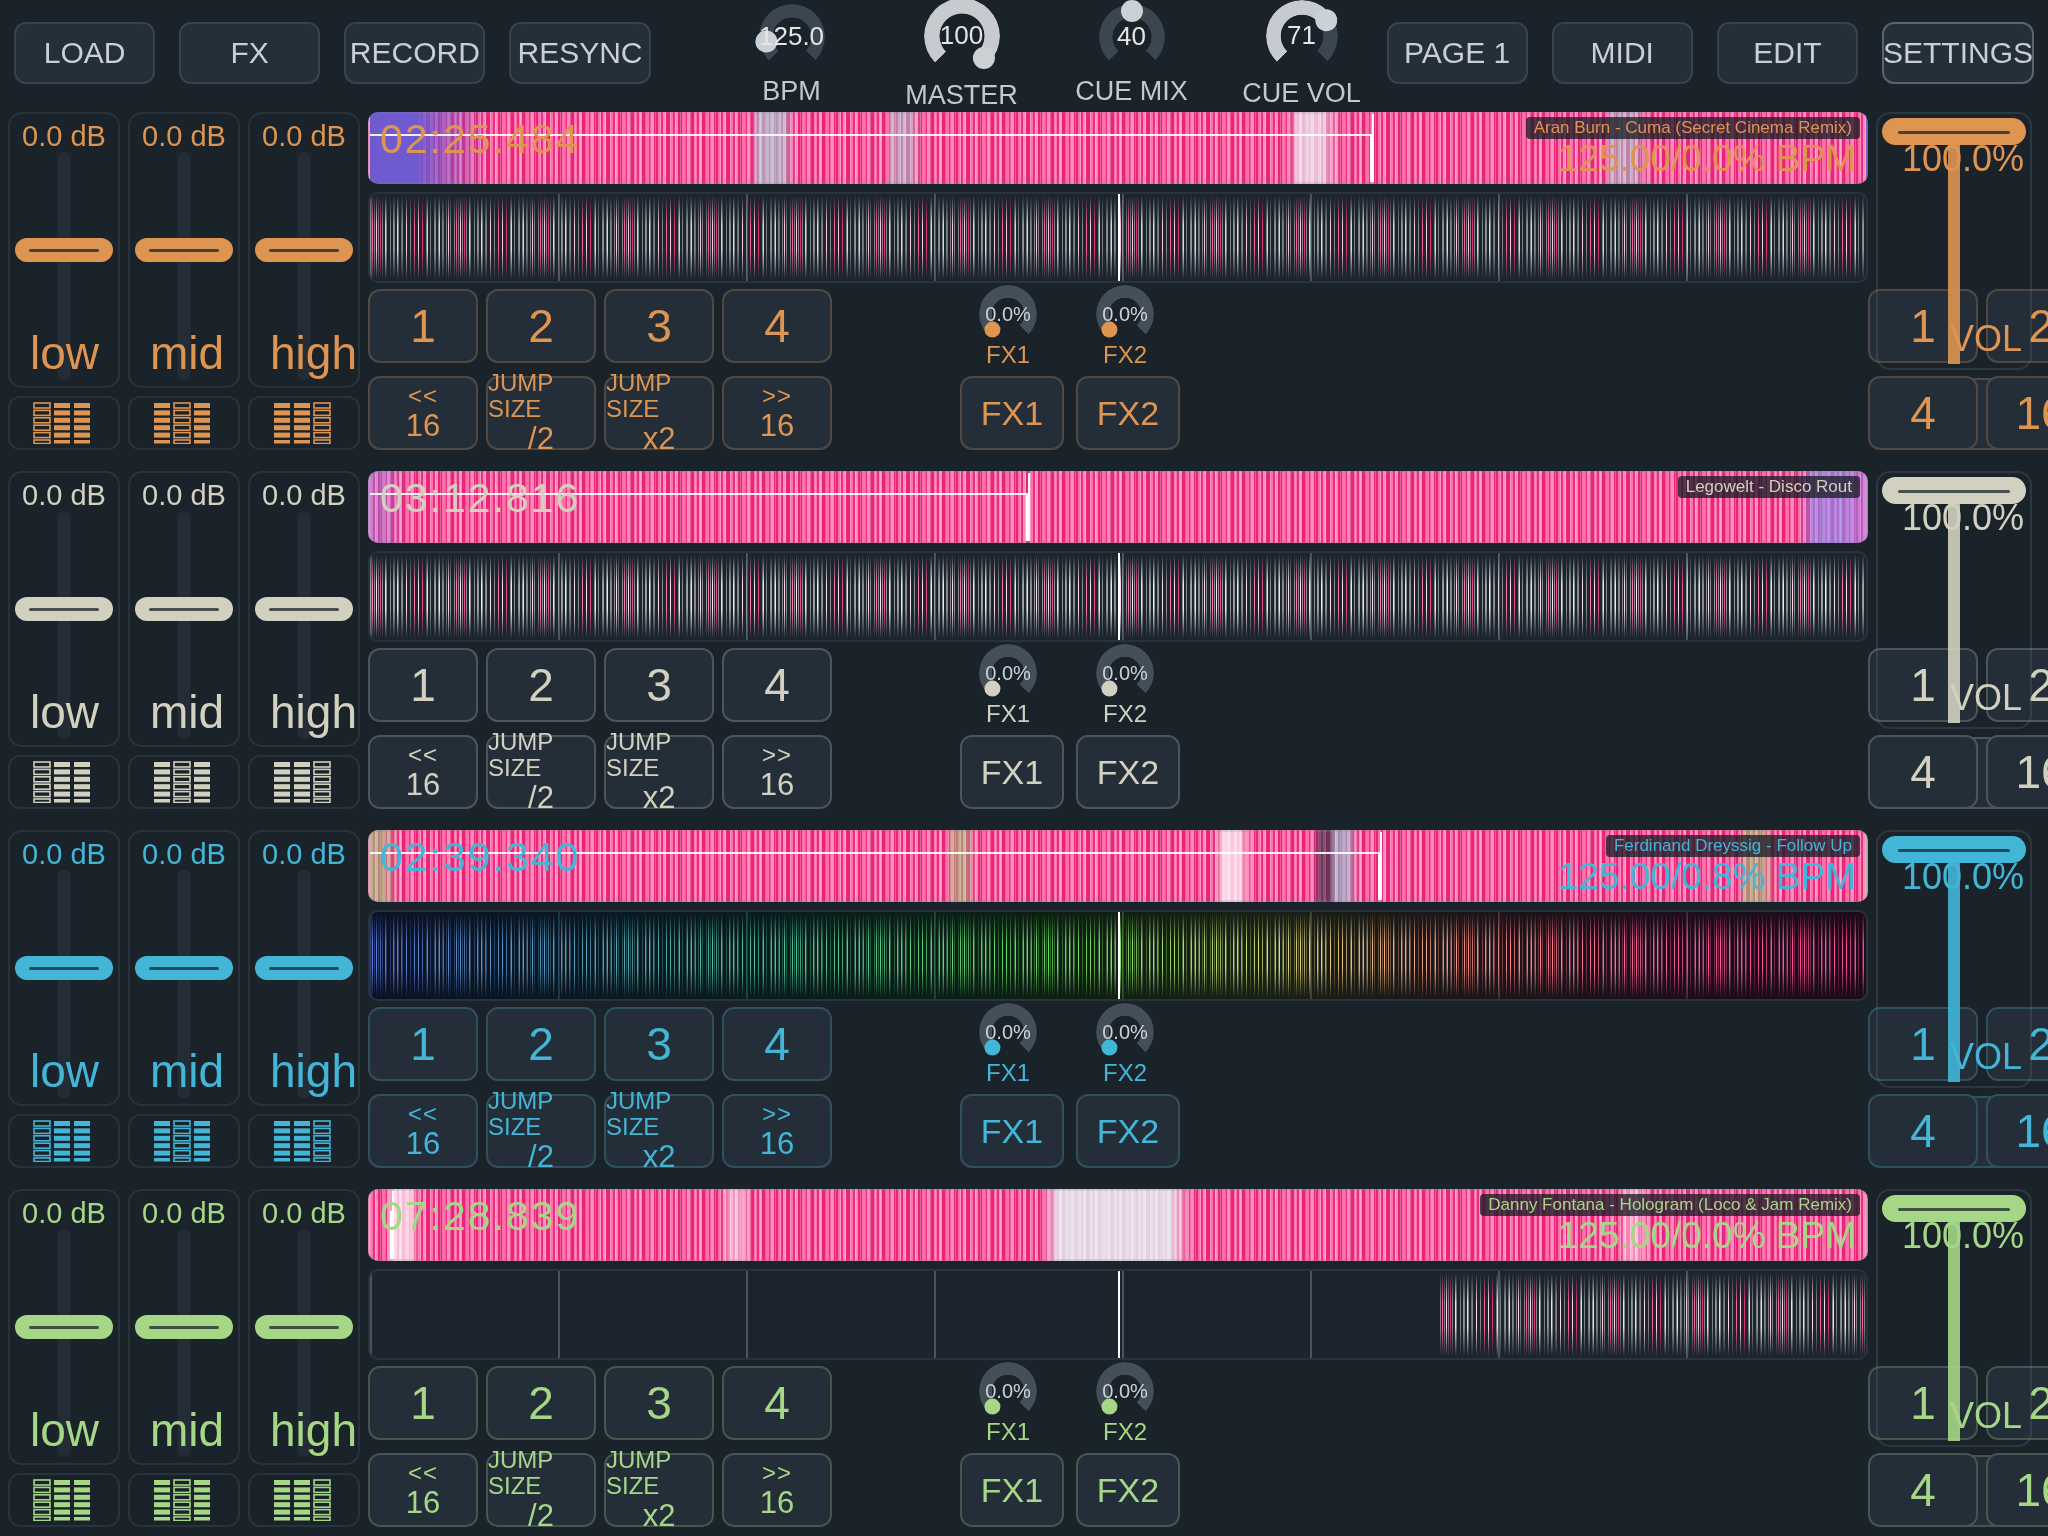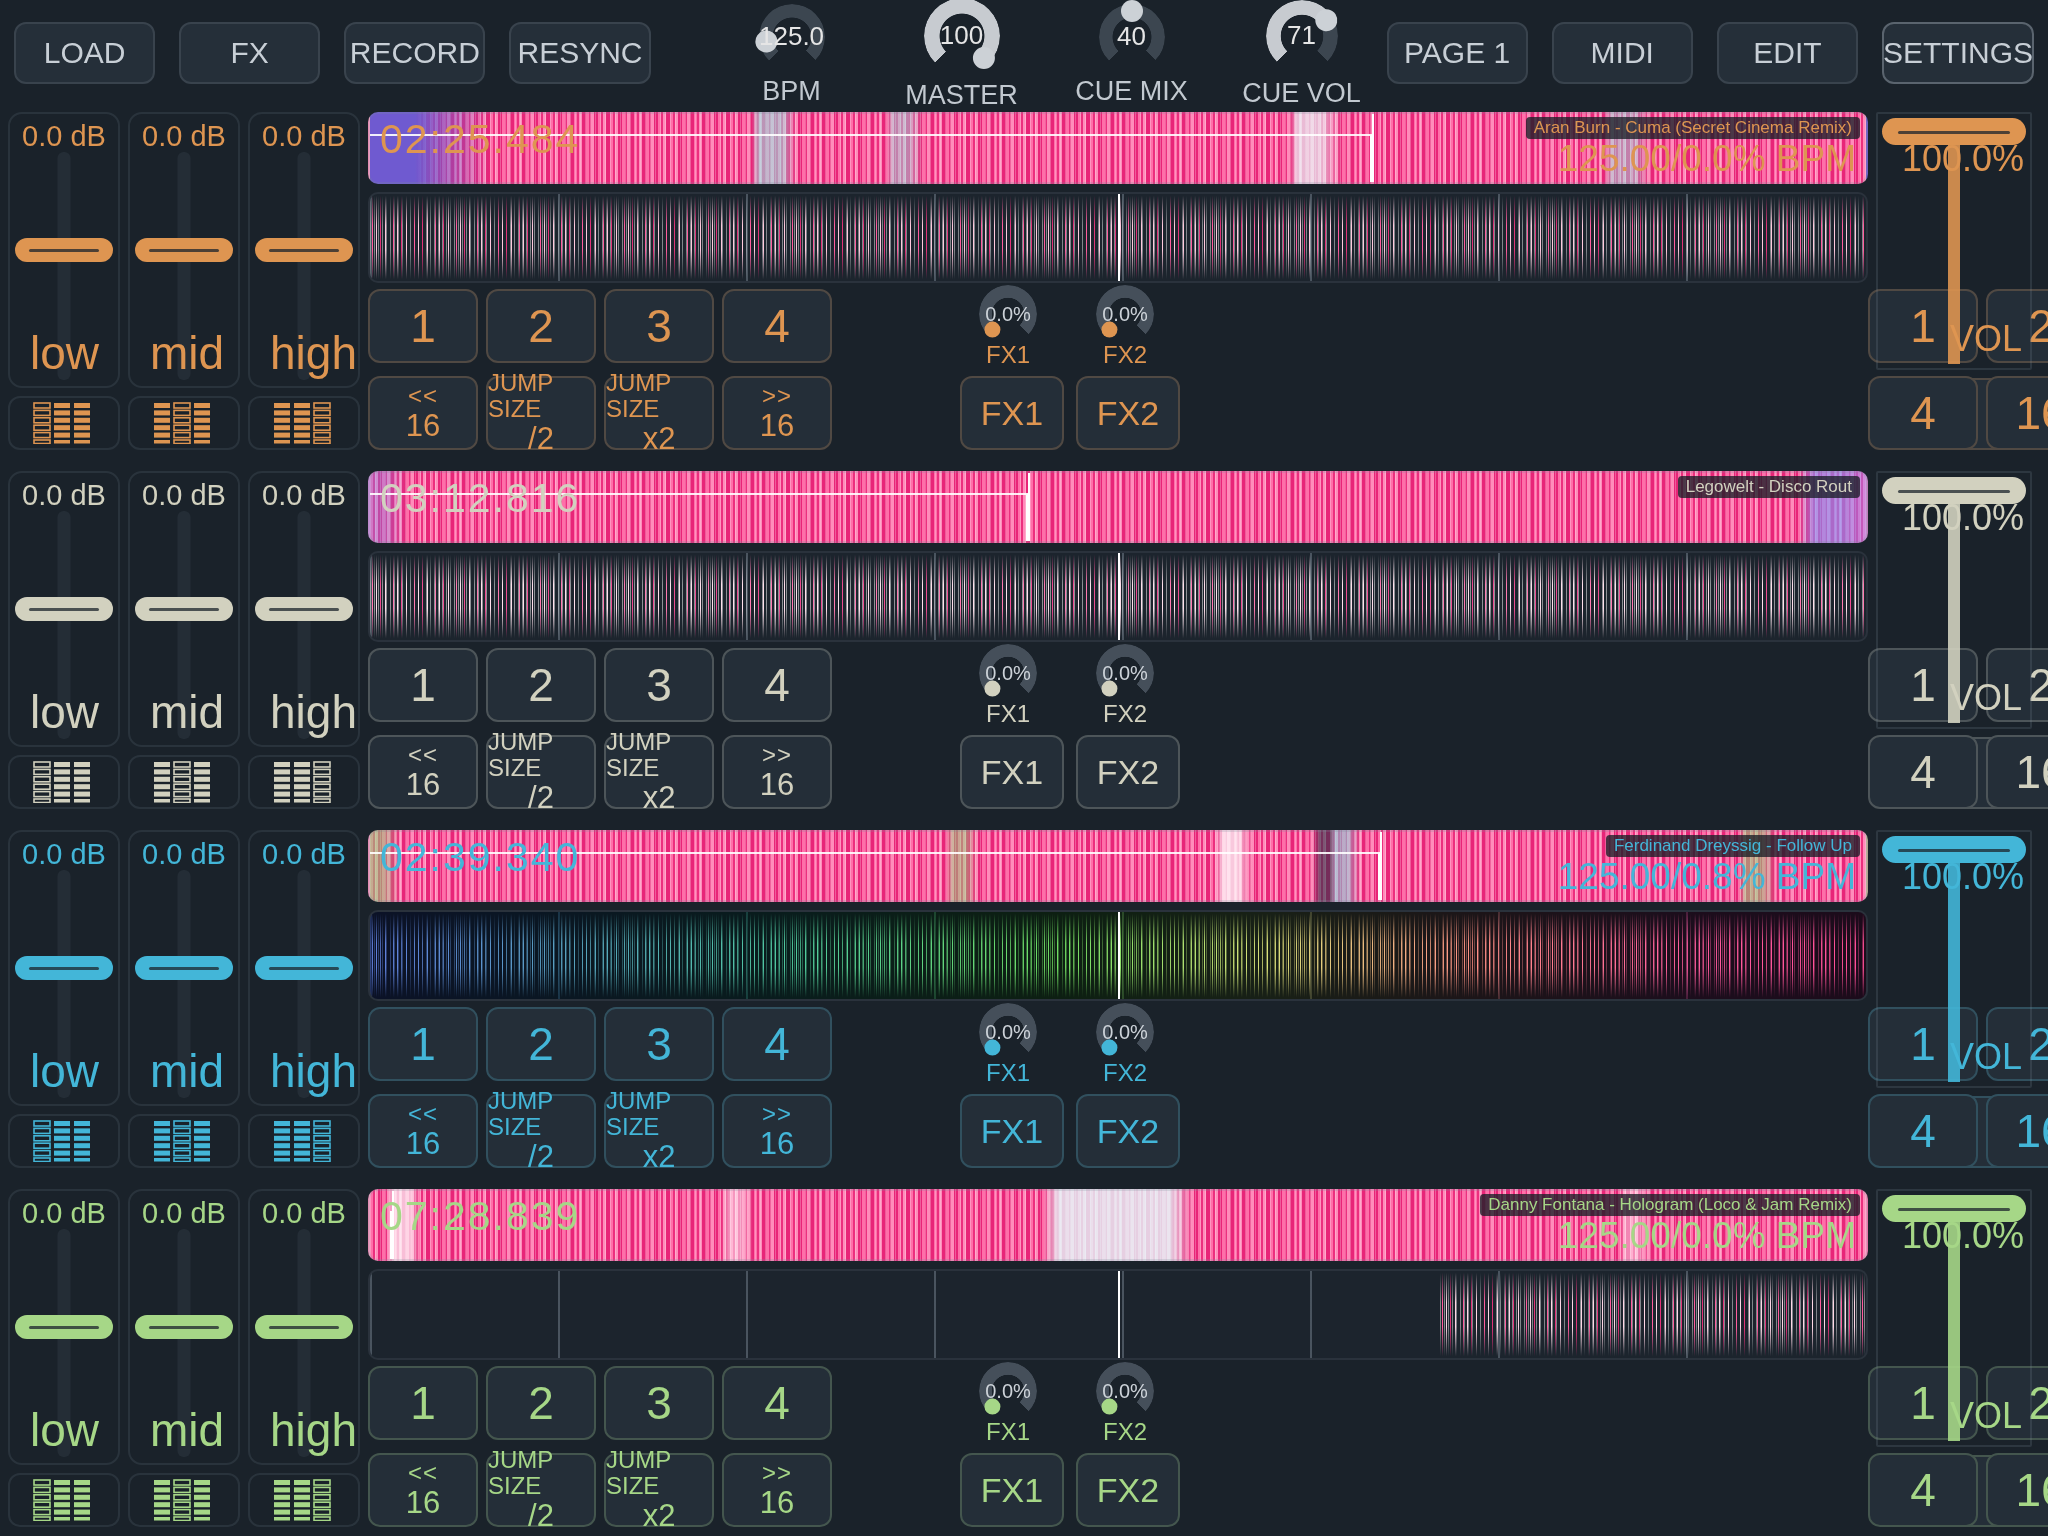--- a/index.html
+++ b/index.html
@@ -109,21 +109,21 @@
   .fxk .arm{position:absolute;inset:0;transform:rotate(-135deg);}
   .fxk .dot{position:absolute;left:50%;top:-1px;width:16px;height:16px;margin-left:-8px;border-radius:50%;background:var(--accent);}
   .fxk .kv{position:absolute;inset:0;display:flex;align-items:center;justify-content:center;font-size:20px;color:#ccd2d8;}
   .fxlbl{font-size:24px;color:var(--accent);margin-top:-2px;}
   .g-fx .fxbtn{position:absolute;top:87px;width:104px;height:74px;font-size:34px;}
   .fxbtn.b1{left:0;} .fxbtn.b2{left:116px;}
   .g-loop{right:0;position:absolute;top:0;}
 
   
   .side{display:flex;flex-direction:column;}
-  .vol-panel{height:258px;border:2px solid rgba(125,140,155,.2);border-radius:2px;position:relative;}
+  .vol-panel{height:258px;border:2px solid rgba(125,140,155,.2);border-radius:14px;position:relative;}
   .vol-track{position:absolute;left:50%;top:22px;bottom:4px;width:12px;transform:translateX(-50%);background:var(--accent);opacity:.9;}
   .vol-handle{position:absolute;left:4px;right:4px;top:4px;height:27px;border-radius:14px;background:var(--accent);}
   .vol-handle::after{content:"";position:absolute;left:16px;right:16px;top:50%;height:3px;margin-top:-1px;background:rgba(28,36,44,.75);border-radius:2px;}
   .vol-pct{position:absolute;top:24px;right:6px;font-size:36px;color:var(--accent);}
   .vol-lbl{position:absolute;bottom:8px;right:8px;font-size:36px;color:var(--accent);}
   .play{margin-top:8px;height:72px;}
   .tri{width:0;height:0;border-left:28px solid var(--accent);border-top:17px solid transparent;border-bottom:17px solid transparent;margin-left:6px;}
 </style>
 </head>
 <body>

